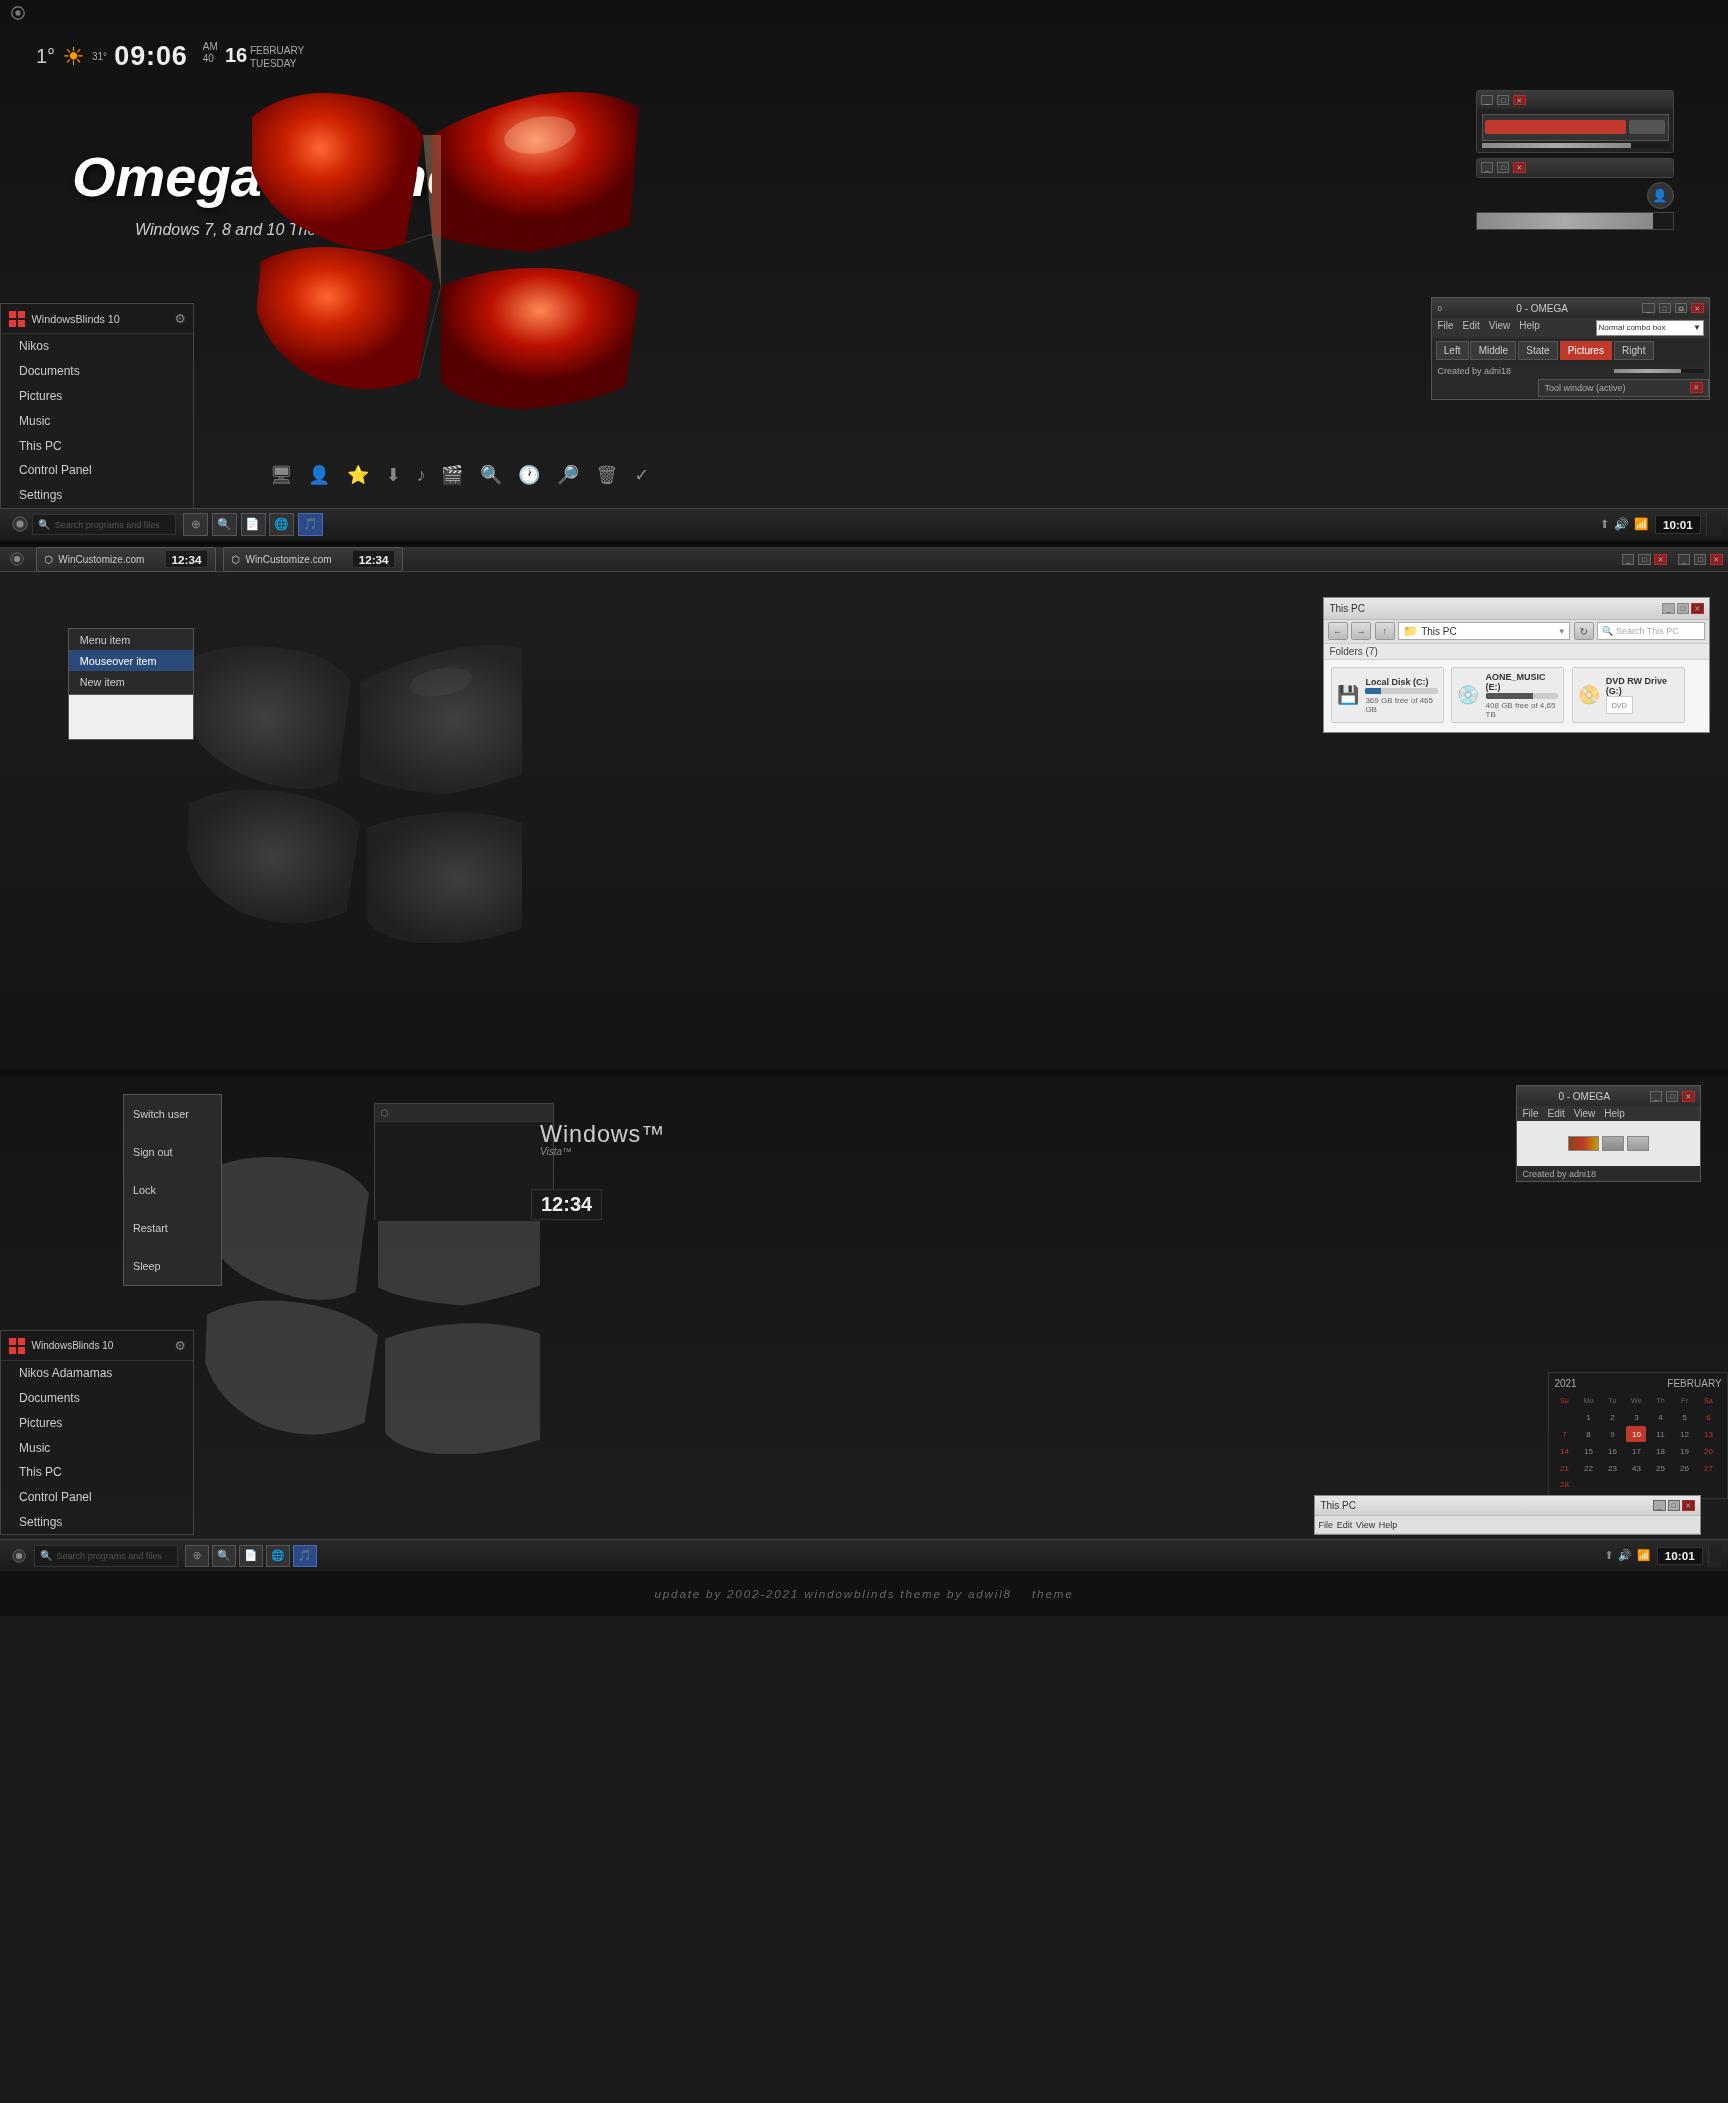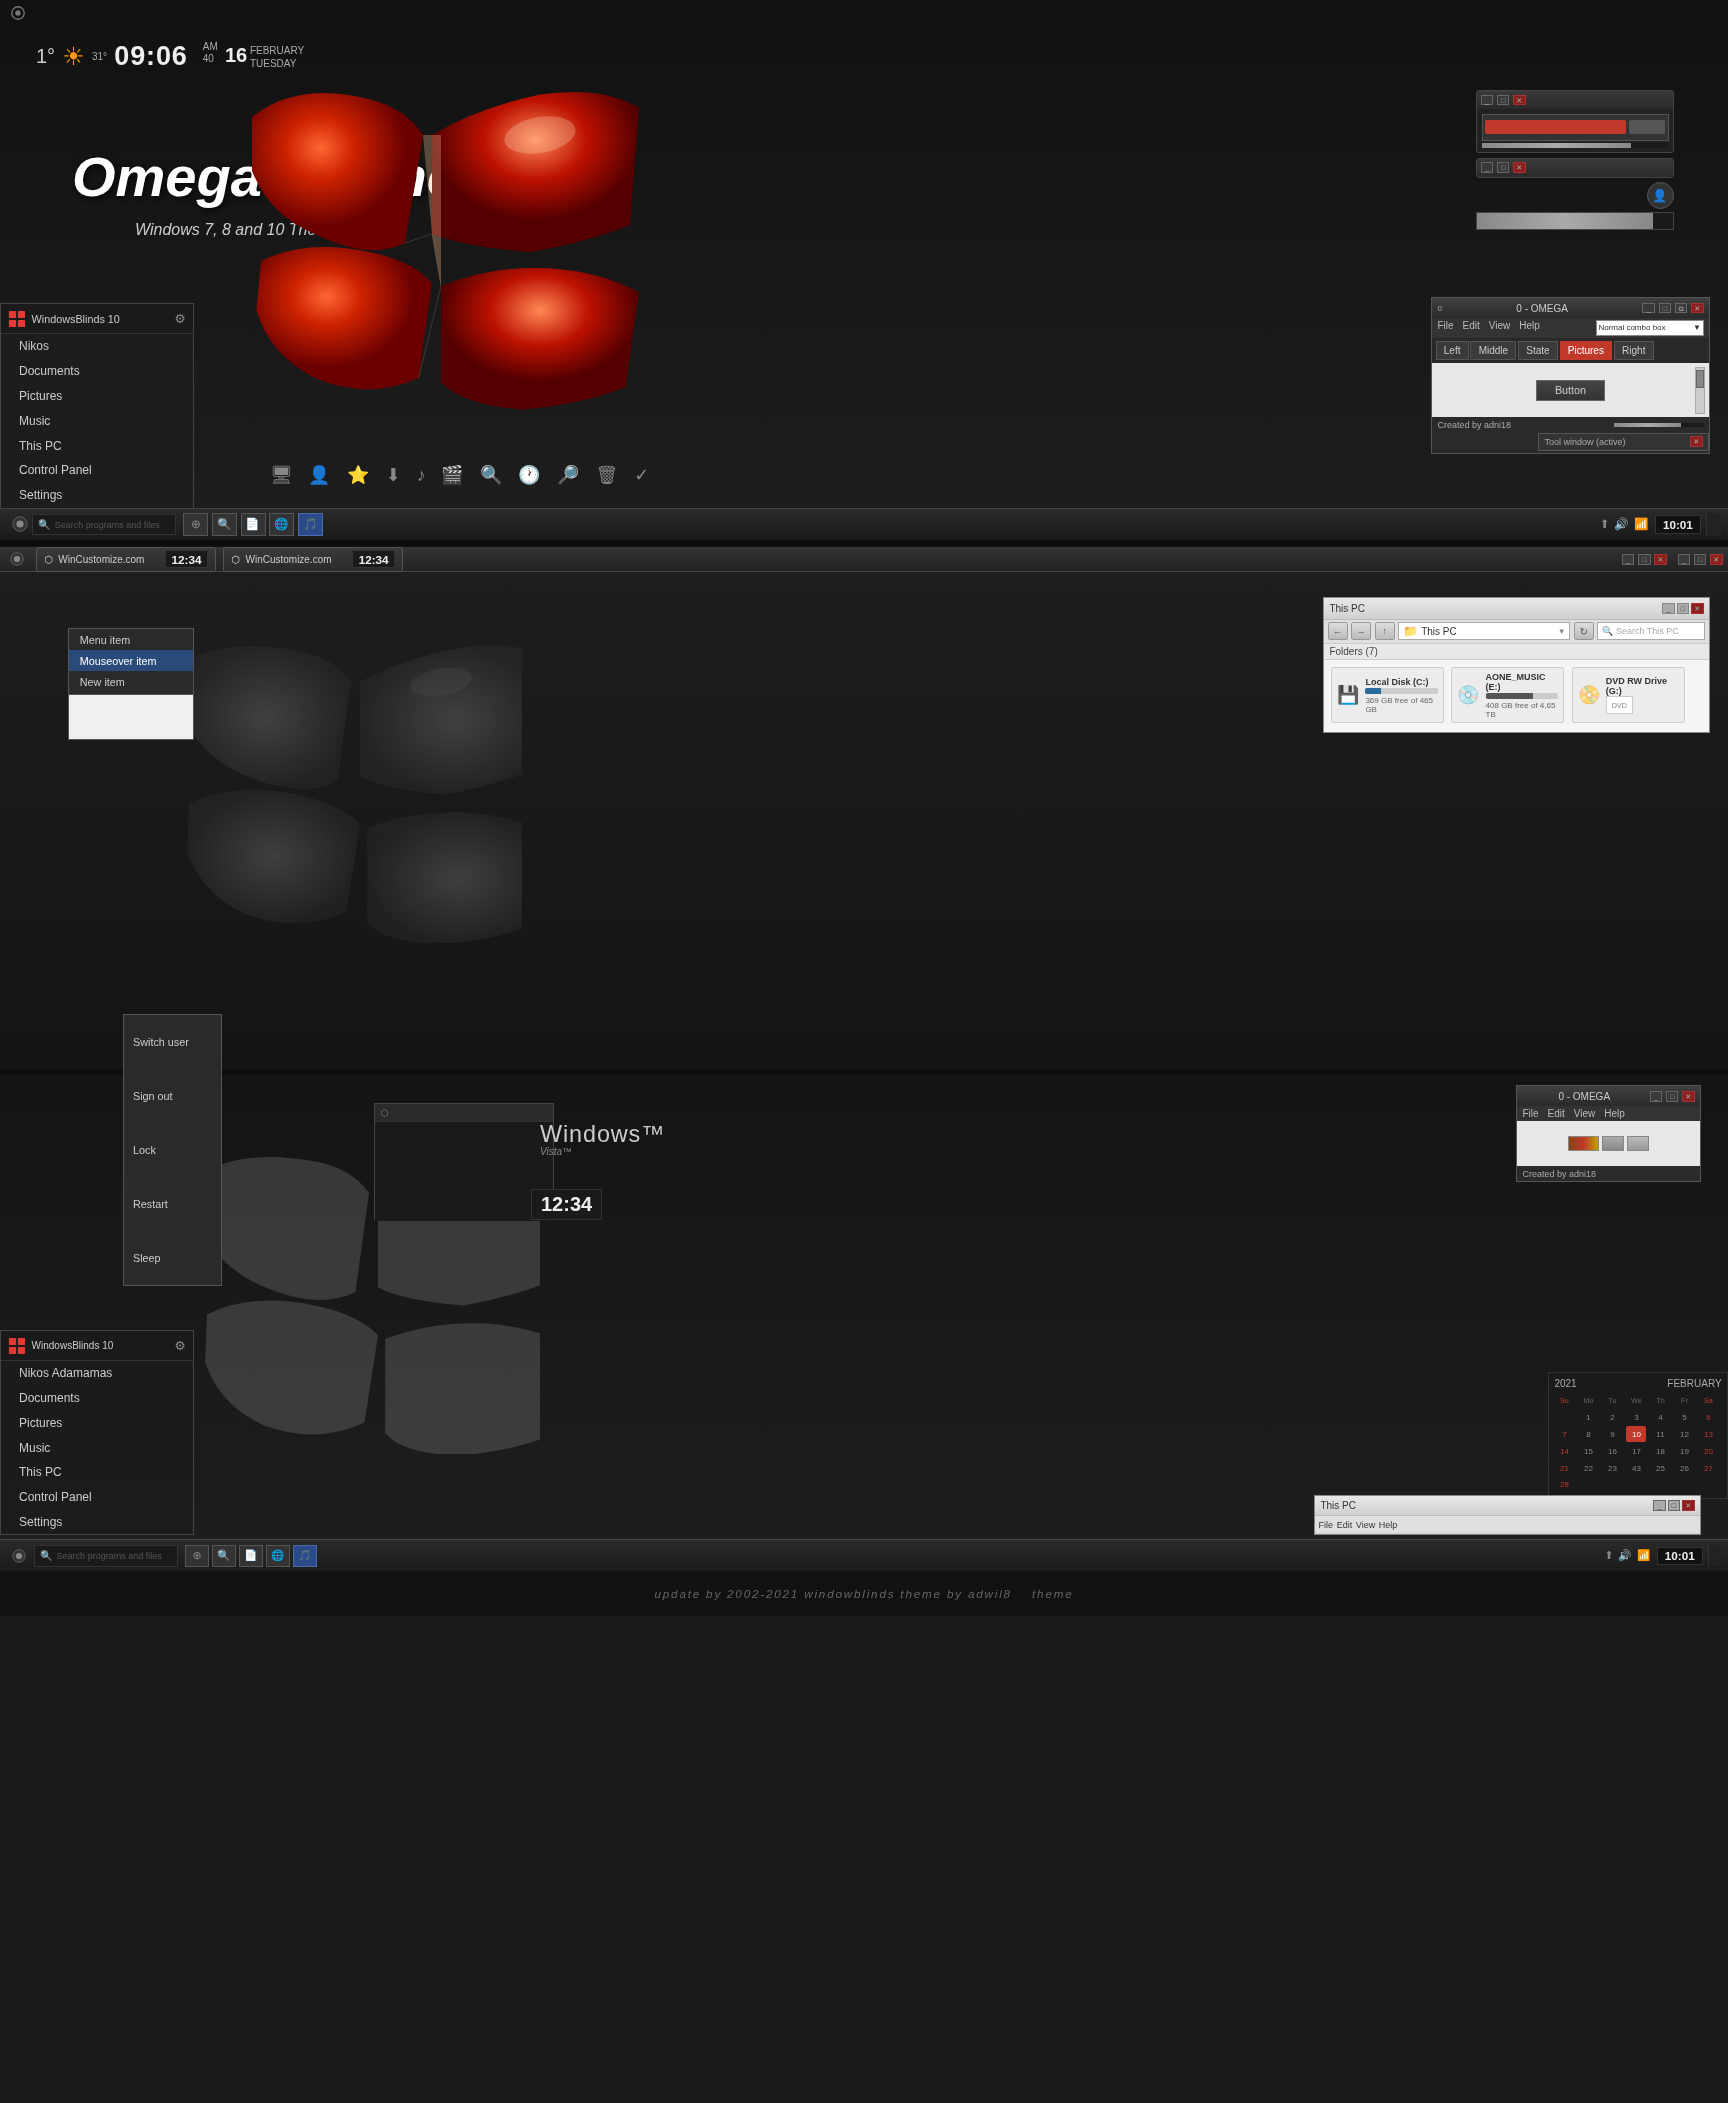--- a/index.html
+++ b/index.html
@@ -536,21 +536,21 @@
       position: absolute;
       bottom: 248px;
       left: 122px;
       background: #2a2a2a;
       border: 0.9px solid #555;
       width: 99px;
       z-index: 20;
     }
 
     .user-popup-item {
-      padding: 21px 9px;
+      padding: 13px 9px;
       font-size: 10.8px;
       color: #ccc;
       cursor: pointer;
     }
 
     
     .omega-window-bot {
       position: absolute;
       top: 9px;
       right: 27px;
@@ -915,26 +915,20 @@
         <span style="font-size:8px;">▼</span>
       </div>
     </div>
     <div class="omega-tabs">
       <div class="omega-tab">Left</div>
       <div class="omega-tab">Middle</div>
       <div class="omega-tab">State</div>
       <div class="omega-tab active">Pictures</div>
       <div class="omega-tab">Right</div>
     </div>
-    <div class="omega-body" style="position:relative;">
-      <div class="omega-btn">Button</div>
-      <div class="scrollbar-mini">
-        <div class="scroll-thumb"></div>
-      </div>
-    </div>
     <div class="omega-status">
       <span>Created by adni18</span>
       <div class="progress-bar-mini" style="width:90px;display:inline-block;vertical-align:middle;">
         <div class="progress-bar-mini-fill" style="width:75%;"></div>
       </div>
     </div>
 
     <div style="position:relative;height:20px;">
       <div style="position:absolute;right:0;width:171px;height:18px;background:#333;border:0.9px solid #555;display:flex;align-items:center;justify-content:space-between;padding:0 5.4px;font-size:9px;color:#aaa;">
         <span>Tool window (active)</span>

